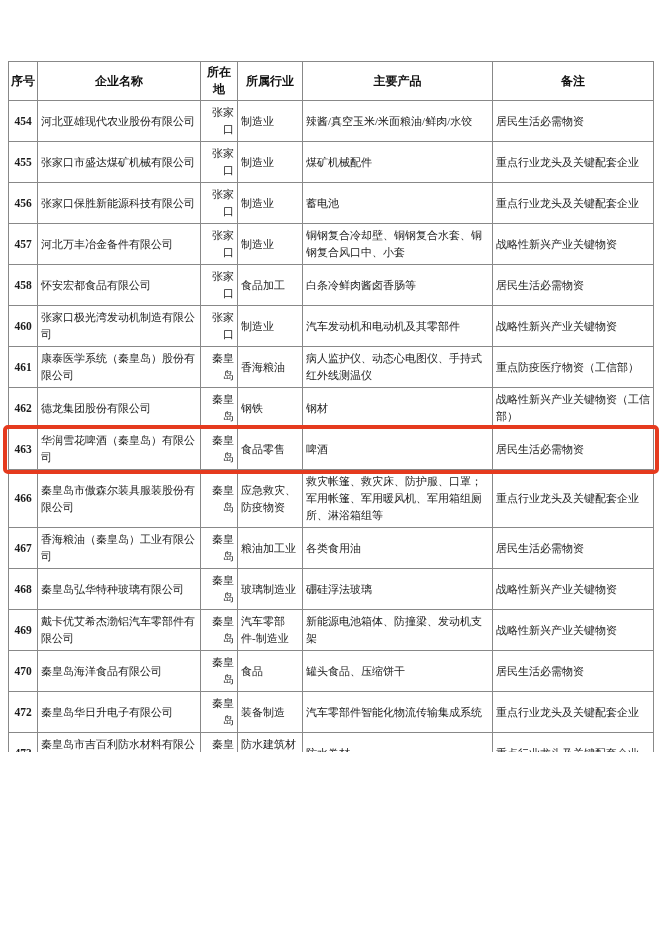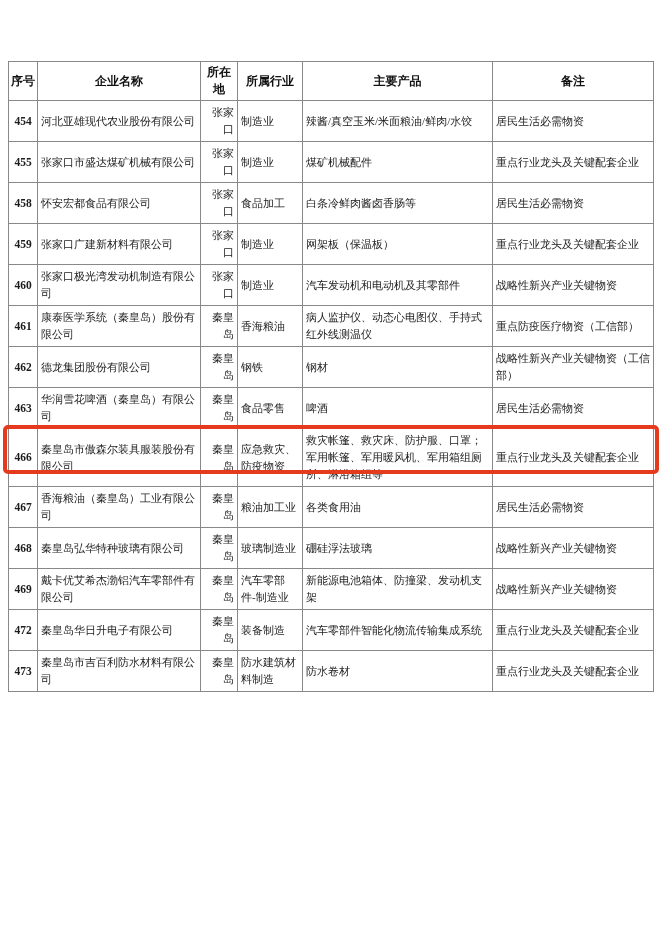--- a/index.html
+++ b/index.html
@@ -98,34 +98,42 @@
   </tr>
           <tr>
     <td class="f-no">455</td>
     <td class="f-name">张家口市盛达煤矿机械有限公司</td>
     <td class="f-loc">张家口</td>
     <td class="f-ind">制造业</td>
     <td class="f-prod">煤矿机械配件</td>
     <td class="f-rem">重点行业龙头及关键配套企业</td>
   </tr>
           <tr>
+    <td class="f-no">456</td>
+    <td class="f-name">张家口保胜新能源科技有限公司</td>
+    <td class="f-loc">张家口</td>
+    <td class="f-ind">制造业</td>
+    <td class="f-prod">蓄电池</td>
+    <td class="f-rem">重点行业龙头及关键配套企业</td>
+  </tr>
+          <tr>
+    <td class="f-no">457</td>
+    <td class="f-name">河北万丰冶金备件有限公司</td>
+    <td class="f-loc">张家口</td>
+    <td class="f-ind">制造业</td>
+    <td class="f-prod">铜钢复合冷却壁、铜钢复合水套、铜钢复合风口中、小套</td>
+    <td class="f-rem">战略性新兴产业关键物资</td>
+  </tr>
+          <tr>
     <td class="f-no">458</td>
     <td class="f-name">怀安宏都食品有限公司</td>
     <td class="f-loc">张家口</td>
     <td class="f-ind">食品加工</td>
     <td class="f-prod">白条冷鲜肉酱卤香肠等</td>
     <td class="f-rem">居民生活必需物资</td>
-  </tr>
-          <tr>
-    <td class="f-no">459</td>
-    <td class="f-name">张家口广建新材料有限公司</td>
-    <td class="f-loc">张家口</td>
-    <td class="f-ind">制造业</td>
-    <td class="f-prod">网架板（保温板）</td>
-    <td class="f-rem">重点行业龙头及关键配套企业</td>
   </tr>
           <tr>
     <td class="f-no">460</td>
     <td class="f-name">张家口极光湾发动机制造有限公司</td>
     <td class="f-loc">张家口</td>
     <td class="f-ind">制造业</td>
     <td class="f-prod">汽车发动机和电动机及其零部件</td>
     <td class="f-rem">战略性新兴产业关键物资</td>
   </tr>
           <tr>
@@ -176,20 +184,28 @@
     <td class="f-prod">硼硅浮法玻璃</td>
     <td class="f-rem">战略性新兴产业关键物资</td>
   </tr>
           <tr>
     <td class="f-no">469</td>
     <td class="f-name">戴卡优艾希杰渤铝汽车零部件有限公司</td>
     <td class="f-loc">秦皇岛</td>
     <td class="f-ind">汽车零部件-制造业</td>
     <td class="f-prod">新能源电池箱体、防撞梁、发动机支架</td>
     <td class="f-rem">战略性新兴产业关键物资</td>
+  </tr>
+          <tr>
+    <td class="f-no">470</td>
+    <td class="f-name">秦皇岛海洋食品有限公司</td>
+    <td class="f-loc">秦皇岛</td>
+    <td class="f-ind">食品</td>
+    <td class="f-prod">罐头食品、压缩饼干</td>
+    <td class="f-rem">居民生活必需物资</td>
   </tr>
           <tr>
     <td class="f-no">472</td>
     <td class="f-name">秦皇岛华日升电子有限公司</td>
     <td class="f-loc">秦皇岛</td>
     <td class="f-ind">装备制造</td>
     <td class="f-prod">汽车零部件智能化物流传输集成系统</td>
     <td class="f-rem">重点行业龙头及关键配套企业</td>
   </tr>
           <tr>

